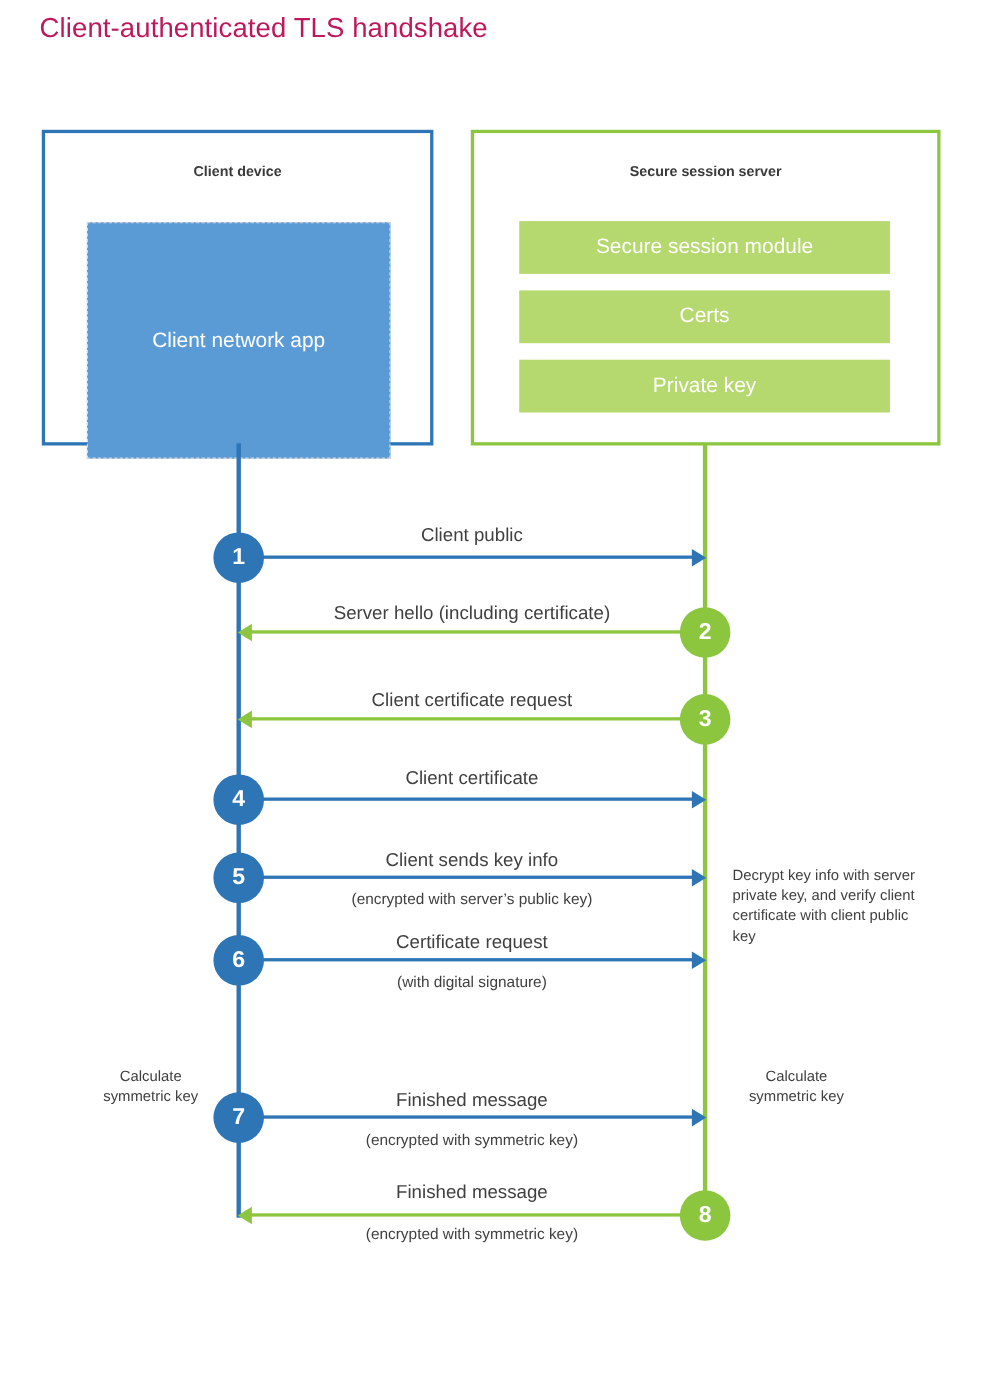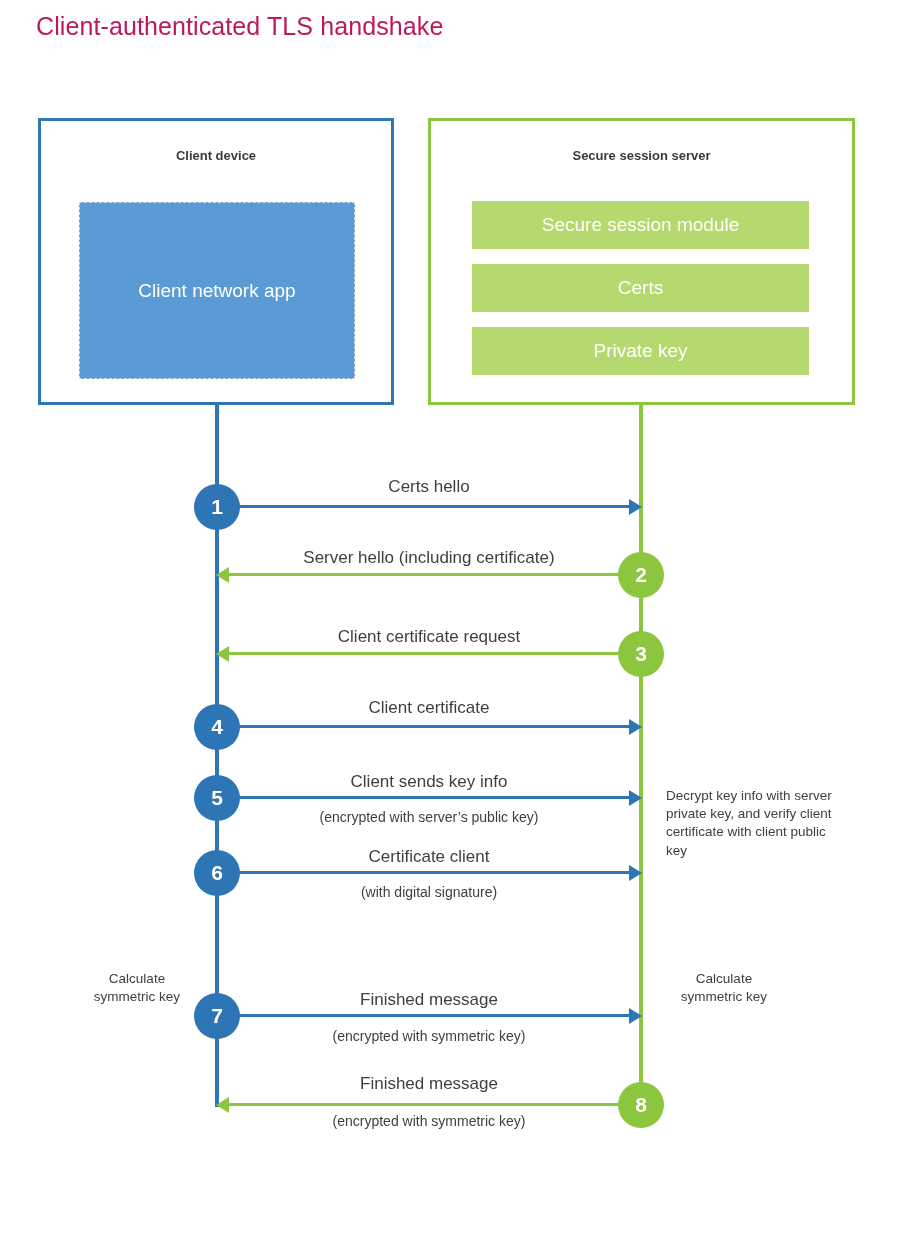--- a/index.html
+++ b/index.html
@@ -62,21 +62,21 @@
     font-weight: bold;
     color: #3a3a3a;
   }
 
   
   #client-app {
     position: absolute;
     left: 38px;
     top: 81px;
     width: 276px;
-    height: 177px;
+    height: 215px;
     background: #5b9bd5;
     border: 1px dashed #d9d9d9;
     box-sizing: border-box;
     color: #ffffff;
     font-size: 19px;
     display: flex;
     align-items: center;
     justify-content: center;
     text-align: center;
     line-height: 1.35;
@@ -189,21 +189,21 @@
   <div class="party-box" id="server-box">
     <div class="party-title">Secure session server</div>
     <div class="server-module" id="server-module-0">Secure session module</div>
     <div class="server-module" id="server-module-2">Private key</div>
     <div class="server-module" id="server-module-1">Certs</div>
   </div>
 
   <div class="lifeline" id="client-lifeline"></div>
   <div class="lifeline" id="server-lifeline"></div>
 
-  <div class="msg-label" style="left:429px; top:477px;">Certs hello</div>
+  <div class="msg-label" style="left:429px; top:477px;">Client public</div>
   <div class="msg-line blue" style="left:217px; top:505px; width:420px;"></div>
   <div class="arrow-head right blue" style="left:629px; top:499px;"></div>
   <div class="step-badge blue" style="left:194px; top:484px;">1</div>
 
   <div class="msg-label" style="left:429px; top:548px;">Server hello (including certificate)</div>
   <div class="msg-line green" style="left:228px; top:573px; width:413px;"></div>
   <div class="arrow-head left green" style="left:216px; top:567px;"></div>
   <div class="step-badge green" style="left:618px; top:552px;">2</div>
 
   <div class="msg-label" style="left:429px; top:627px;">Client certificate request</div>
@@ -215,21 +215,21 @@
   <div class="msg-line blue" style="left:217px; top:725px; width:420px;"></div>
   <div class="arrow-head right blue" style="left:629px; top:719px;"></div>
   <div class="step-badge blue" style="left:194px; top:704px;">4</div>
 
   <div class="msg-label" style="left:429px; top:772px;">Client sends key info</div>
   <div class="msg-line blue" style="left:217px; top:796px; width:420px;"></div>
   <div class="arrow-head right blue" style="left:629px; top:790px;"></div>
   <div class="msg-sublabel" style="left:429px; top:809px;">(encrypted with server’s public key)</div>
   <div class="step-badge blue" style="left:194px; top:775px;">5</div>
 
-  <div class="msg-label" style="left:429px; top:847px;">Certificate client</div>
+  <div class="msg-label" style="left:429px; top:847px;">Certificate request</div>
   <div class="msg-line blue" style="left:217px; top:871px; width:420px;"></div>
   <div class="arrow-head right blue" style="left:629px; top:865px;"></div>
   <div class="msg-sublabel" style="left:429px; top:884px;">(with digital signature)</div>
   <div class="step-badge blue" style="left:194px; top:850px;">6</div>
 
   <div class="msg-label" style="left:429px; top:990px;">Finished message</div>
   <div class="msg-line blue" style="left:217px; top:1014px; width:420px;"></div>
   <div class="arrow-head right blue" style="left:629px; top:1008px;"></div>
   <div class="msg-sublabel" style="left:429px; top:1028px;">(encrypted with symmetric key)</div>
   <div class="step-badge blue" style="left:194px; top:993px;">7</div>

